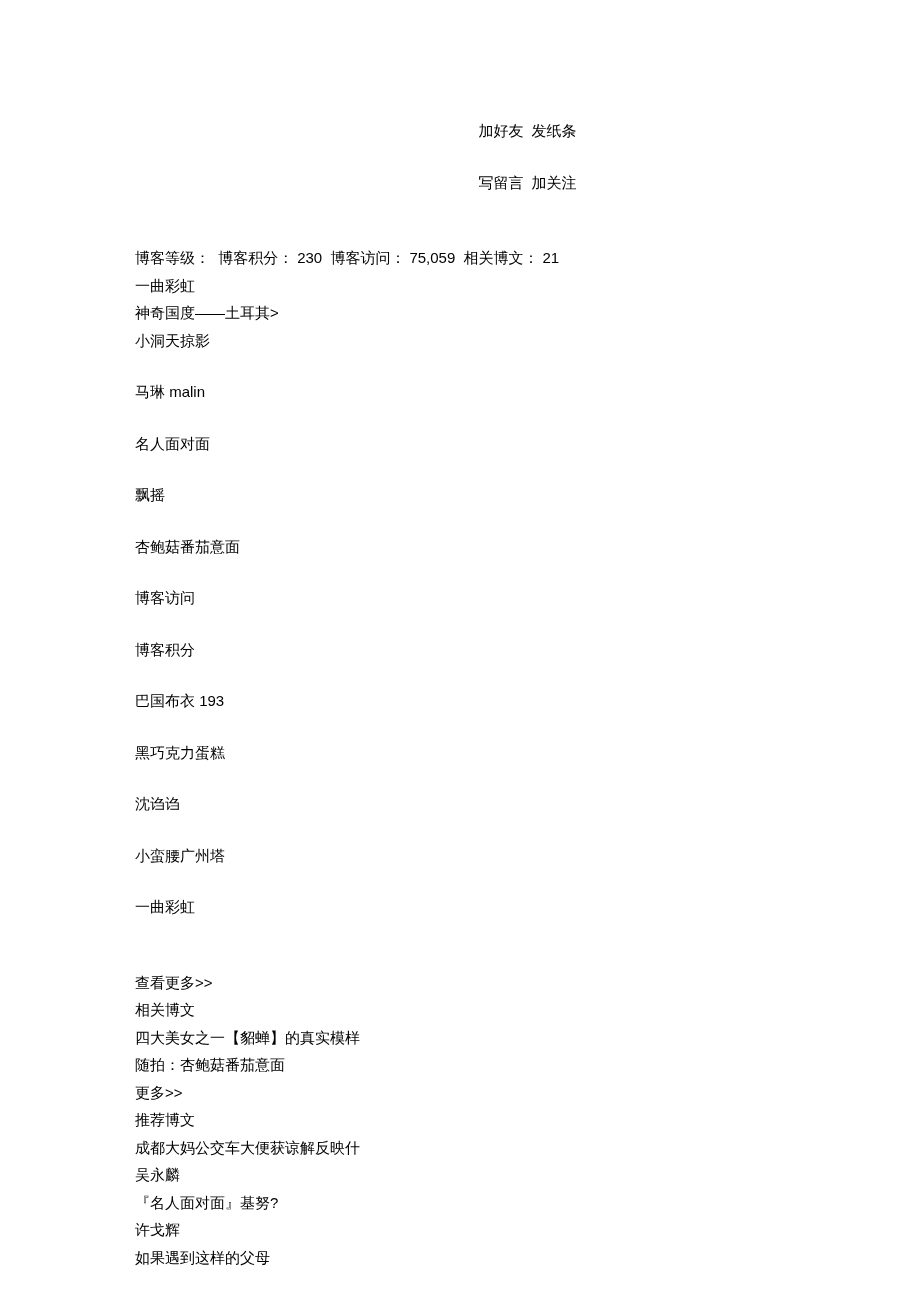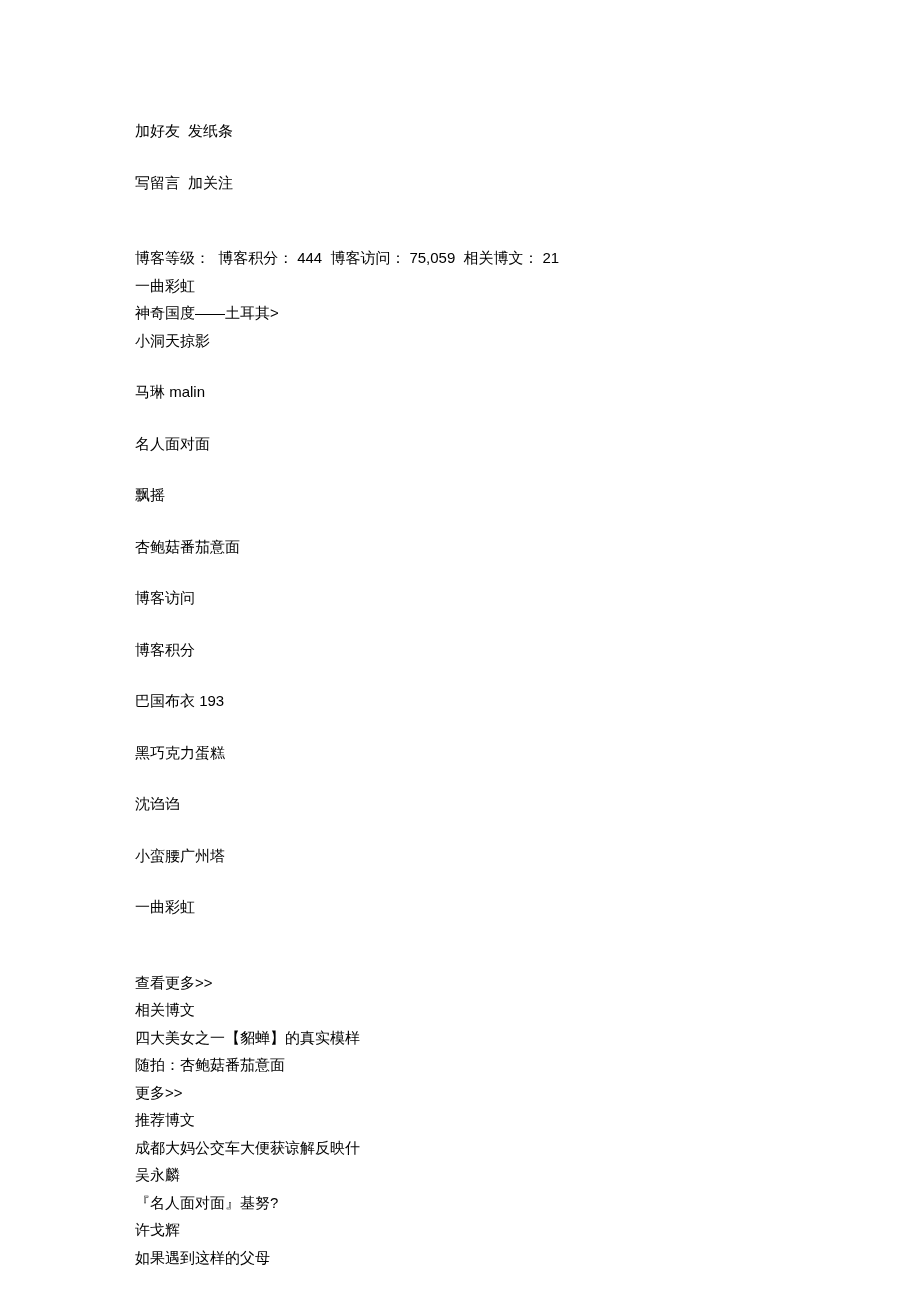--- a/index.html
+++ b/index.html
@@ -1,18 +1,19 @@
 <!DOCTYPE html>
 <html><head>
   <meta charset="utf-8">
   <style>
     * {
       margin: 0;
       padding: 0;
       box-sizing: border-box;
+      justify-content: center;
     }
     body {
       font-family: "Microsoft YaHei", "SimSun", sans-serif;
       font-size: 15px;
       color: #000;
       background: #fff;
       padding: 120px 0 0 135px;
       line-height: 1.5;
     }
     .line {
@@ -45,21 +46,21 @@
 
 <div class="link-group">
   <span class="line">写留言</span>
   <span class="line">加关注</span>
 </div>
 
 <div class="spacer-large"></div>
 
 <div class="line stats-line">
   <span>博客等级：</span>
-  <span>博客积分：</span><span>444</span>
+  <span>博客积分：</span><span>230</span>
   <span>博客访问：</span><span>75,059</span>
   <span>相关博文：</span><span>21</span>
 </div>
 
 <div class="line">一曲彩虹</div>
 <div class="line">神奇国度——土耳其&gt;</div>
 <div class="line">小洞天掠影</div>
 <div class="spacer"></div>
 <div class="line">马琳 malin</div>
 <div class="spacer"></div>

